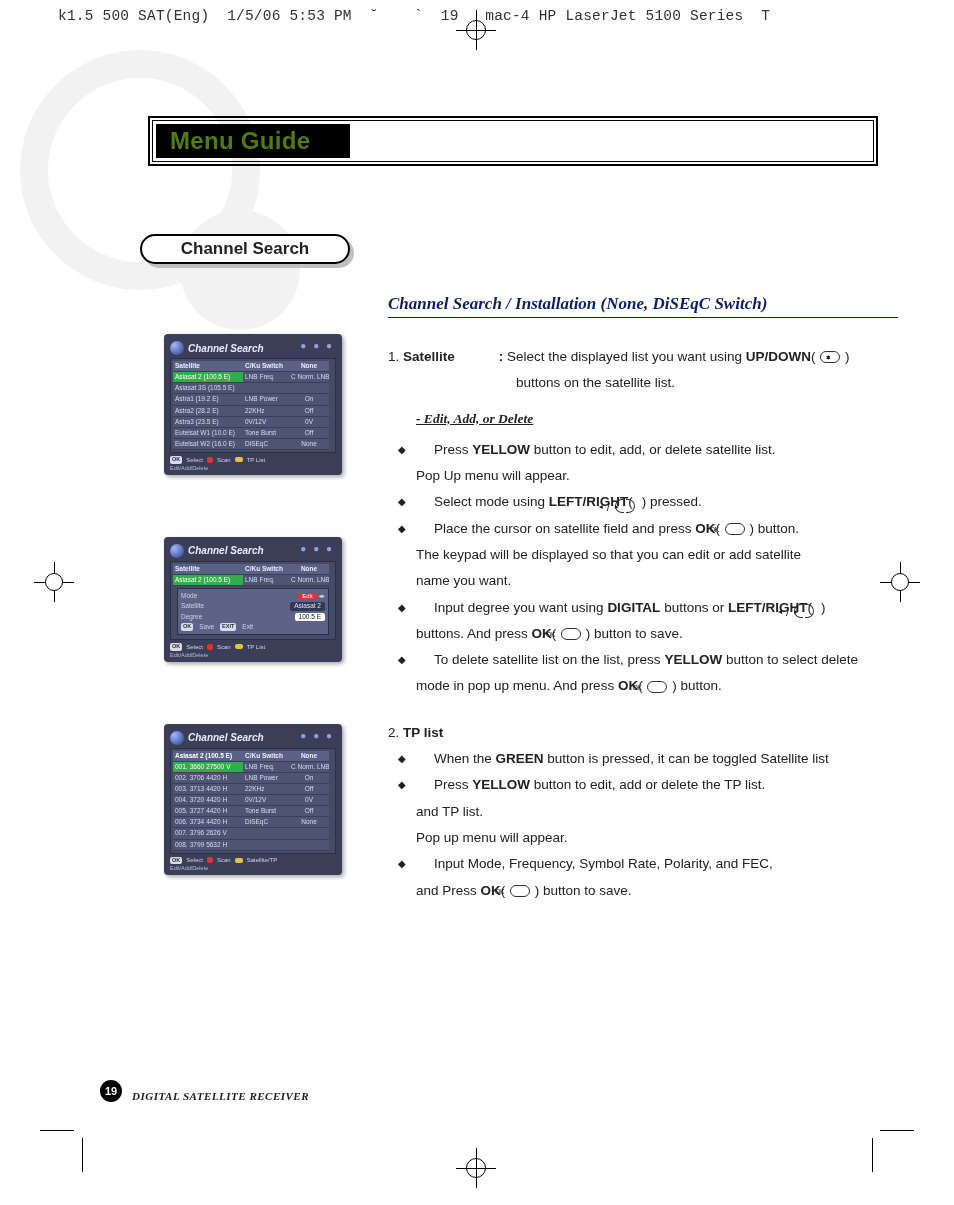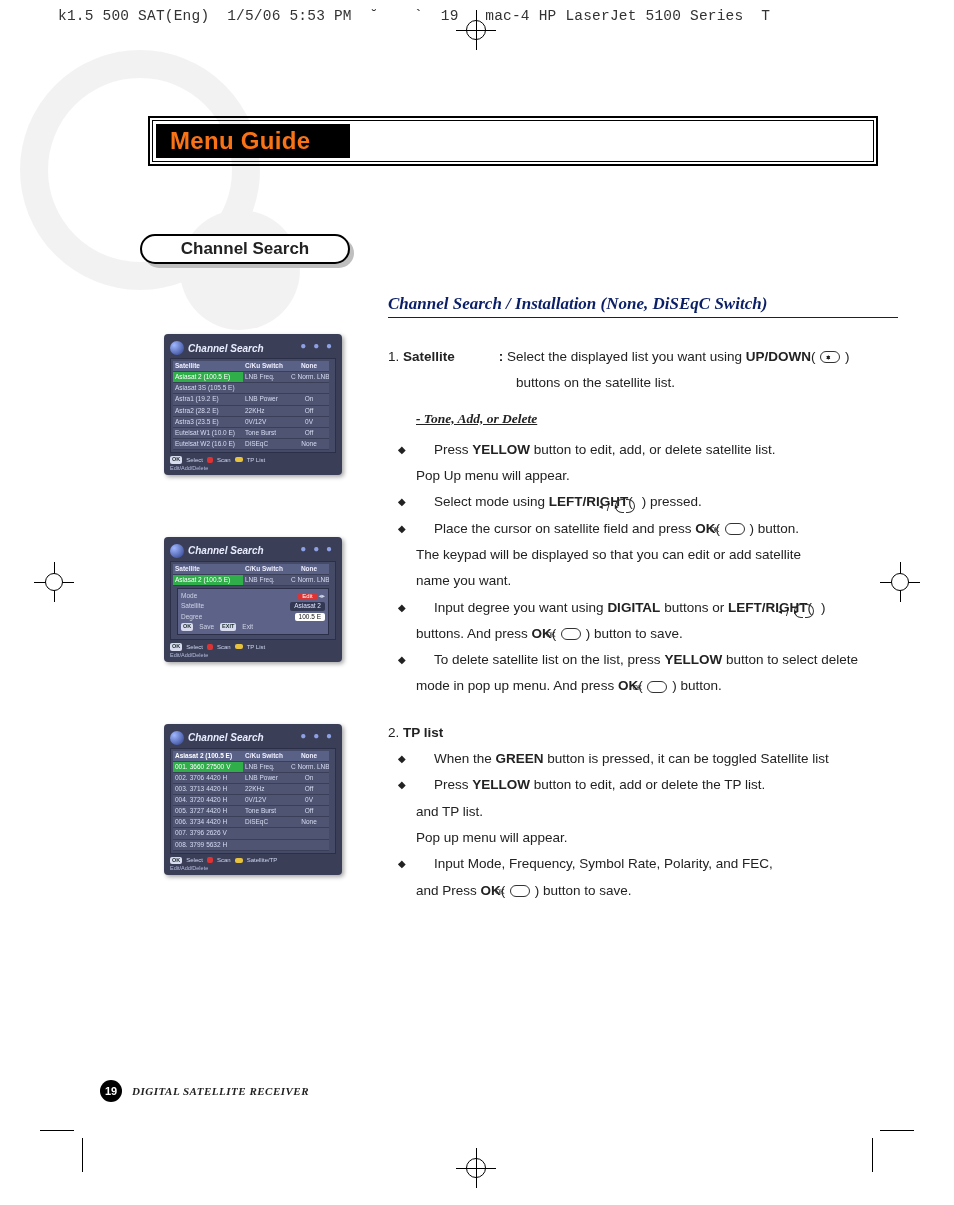--- a/index.html
+++ b/index.html
@@ -21,21 +21,21 @@
   .watermark .small { width: 120px; height: 120px; background: #888; border-radius: 50%; position: absolute; left: 120px; top: 130px; }
 
   
   .content { position: absolute; left: 138px; top: 116px; width: 760px; height: 960px; }
 
   
   .banner-wrap { position: relative; width: 760px; height: 56px; }
   .banner-outer { position: absolute; left: 10px; top: 0; width: 730px; height: 50px; border: 2px solid #000; }
   .banner-inner { position: absolute; left: 14px; top: 4px; width: 722px; height: 42px; border: 1px solid #000; }
   .banner-fill  { position: absolute; left: 18px; top: 8px; width: 194px; height: 34px; background: #000; display: flex; align-items: center; padding-left: 14px; }
-  .banner-fill span { color: #f97316; font-weight: 800; font-size: 24px; font-family: "Arial Black", Arial, sans-serif; letter-spacing: 0.3px; }
+  .banner-fill span { color: #4d7c0f; font-weight: 800; font-size: 24px; font-family: "Arial Black", Arial, sans-serif; letter-spacing: 0.3px; }
 
   
   .pill { position: relative; width: 212px; height: 32px; margin-top: 62px; margin-left: 2px; }
   .pill .sh { position: absolute; left: 4px; top: 4px; width: 210px; height: 30px; background: #bfbfbf; border-radius: 16px; }
   .pill .fg { position: absolute; left: 0; top: 0; width: 210px; height: 30px; background: #fff; border: 2px solid #000; border-radius: 16px; display: flex; align-items: center; justify-content: center; }
   .pill .fg span { font-weight: 800; font-size: 17px; font-family: Arial, sans-serif; }
 
   
   .cols { display: flex; margin-top: 28px; }
   .left { width: 230px; padding-top: 40px; }
@@ -86,21 +86,21 @@
   .icon-lr { display: inline-block; vertical-align: middle; height: 14px; }
   .icon-lr .half { display: inline-block; width: 9px; height: 14px; border: 1px solid #333; position: relative; }
   .icon-lr .half.l { border-radius: 8px 0 0 8px; border-right: none; }
   .icon-lr .half.r { border-radius: 0 8px 8px 0; border-left: none; }
   .icon-lr .half.l::after { content: "◂"; position: absolute; left: 1px; top: -1px; font-size: 8px; }
   .icon-lr .half.r::after { content: "▸"; position: absolute; right: 1px; top: -1px; font-size: 8px; }
   .icon-lr .slash { display: inline-block; padding: 0 1px; font-size: 11px; position: relative; top: -2px; }
 
   .spacer { height: 20px; }
 
-  .pagefoot { position: absolute; left: 100px; top: 1080px; display: flex; align-items: center; }
+  .pagefoot { position: absolute; left: 100px; top: 1080px; display: flex; align-items: flex-end; }
   .pagefoot .circ { width: 22px; height: 22px; border-radius: 50%; background: #000; color: #fff; font-size: 11px; display: flex; align-items: center; justify-content: center; font-weight: 600; margin-right: 10px; }
   .pagefoot .txt { font-family: Georgia, "Times New Roman", serif; font-style: italic; font-weight: 700; font-size: 11px; letter-spacing: 0.5px; }
 </style>
 </head>
 <body>
 <div class="page">
 
 <div class="top-line">k1.5 500 SAT(Eng)  1/5/06 5:53 PM  ˘    `  19   mac-4 HP LaserJet 5100 Series  T</div>
 
 <div class="crop-circle" style="left:466px; top:20px; width:20px; height:20px;"></div>
@@ -368,21 +368,21 @@
       <div class="sect-title">Channel Search / Installation (None, DiSEqC Switch)</div>
 
       <div class="line">
         <span>1.</span>
         <span class="bold" style="display:inline-block;width:92px">Satellite</span>
         <span class="bold">:</span>
         <span>Select the displayed list you want using </span><span class="bold">UP/DOWN</span>( <span class="icon-oval updown"></span> )
       </div>
       <div class="line indent1">buttons on the satellite list.</div>
 
-      <div class="sub-h">- Tone, Add, or Delete</div>
+      <div class="sub-h">- Edit, Add, or Delete</div>
 
       <div class="bl">
         <div class="line"><span class="diamond"></span><span>Press </span><span class="bold">YELLOW</span><span> button to edit, add, or delete satellite list.</span></div>
         <div class="line" style="padding-left:18px">Pop Up menu will appear.</div>
 
         <div class="line"><span class="diamond"></span><span>Select mode using </span><span class="bold">LEFT/RIGHT</span>(<span class="icon-lr"><span class="half l"></span><span class="slash">/</span><span class="half r"></span></span>)<span> pressed.</span></div>
 
         <div class="line"><span class="diamond"></span><span>Place the cursor on satellite field and press </span><span class="bold">OK</span>( <span class="icon-oval ok"></span> )<span> button.</span></div>
         <div class="line" style="padding-left:18px">The keypad will be displayed so that you can edit or add satellite</div>
         <div class="line" style="padding-left:18px">name you want.</div>

